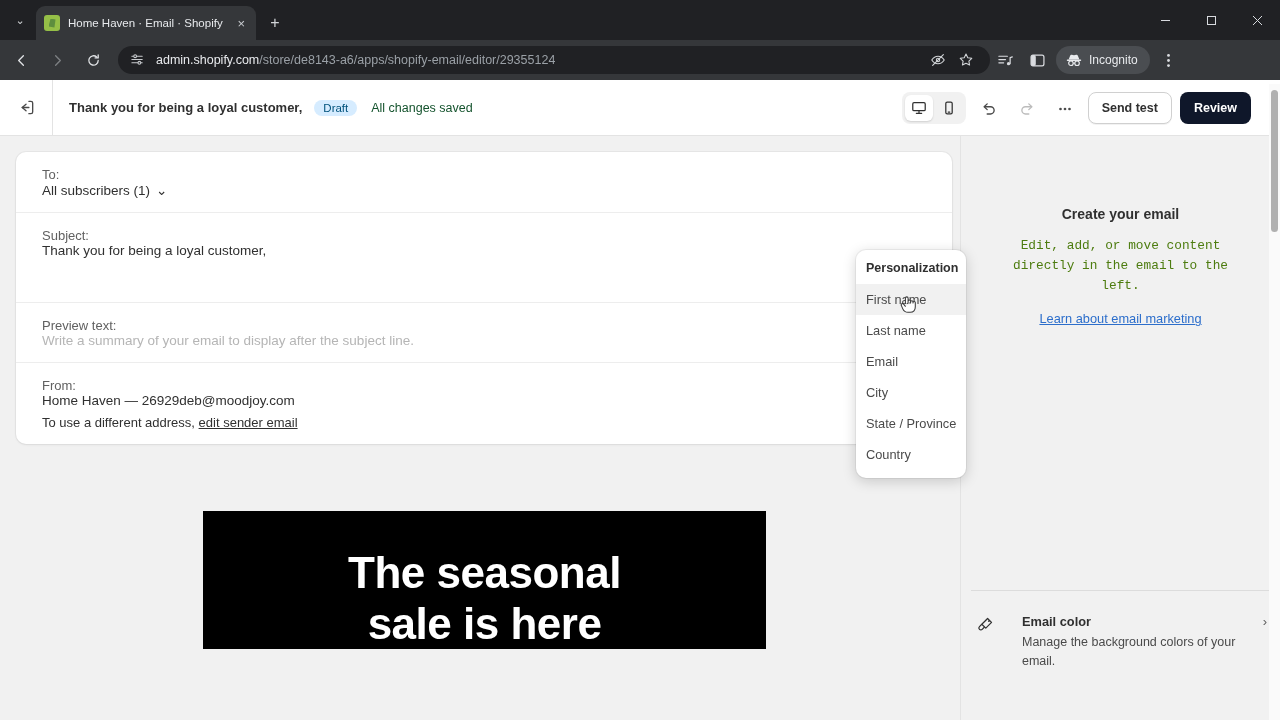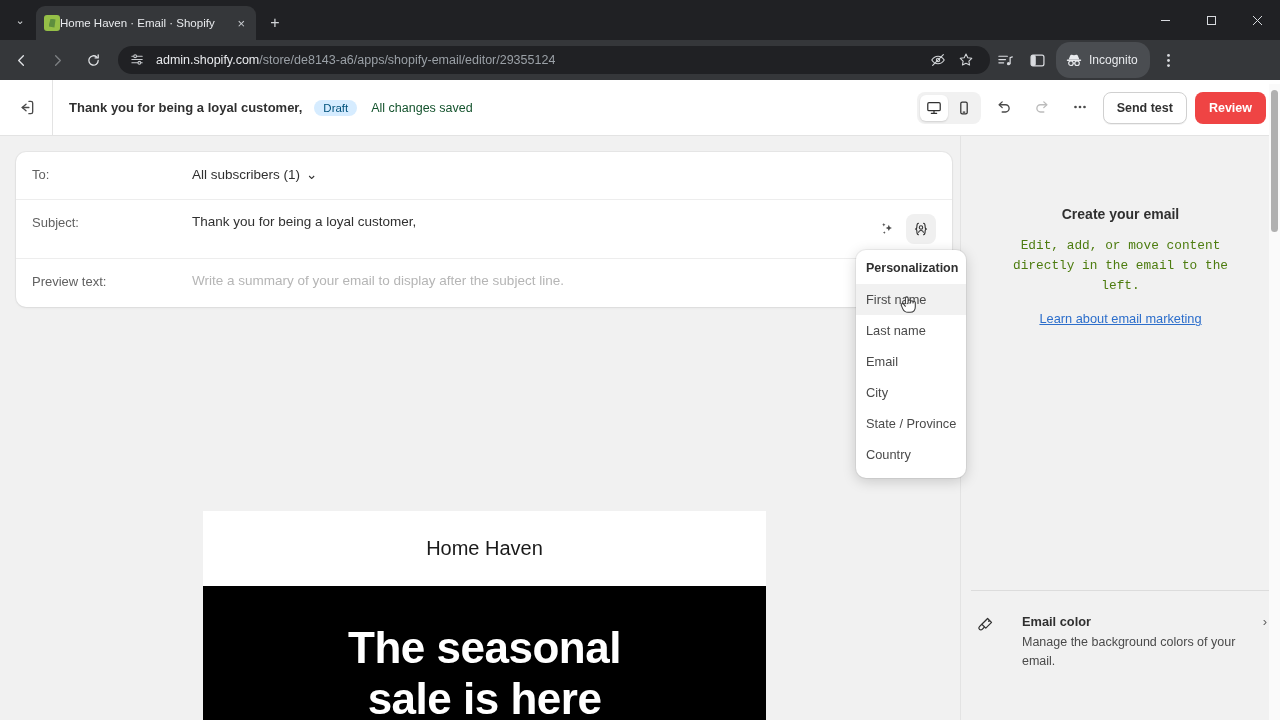--- a/index.html
+++ b/index.html
@@ -17,21 +17,21 @@
     background: #202124;
   }
   .tabstrip-caret {
     position: absolute; left: 6px; top: 6px; width: 28px; height: 28px;
     border-radius: 6px; display: flex; align-items: center; justify-content: center;
     color: #cfd2d4; font-size: 11px;
   }
   .tab {
     position: absolute; left: 36px; top: 6px; width: 220px; height: 34px;
     background: #35373a; border-radius: 9px 9px 0 0;
-    display: flex; align-items: center; padding: 0 8px; 
+    display: flex; align-items: center; padding: 0 8px; gap: 8px;
   }
   .tab-favicon {
     width: 16px; height: 16px; border-radius: 3px;
     background: #95bf47; position: relative; flex: none;
     display: flex; align-items: center; justify-content: center;
   }
   .tab-favicon::after{
     content:""; width:7px; height:9px; background:#5e8e3e;
     clip-path: polygon(30% 0, 100% 12%, 85% 100%, 0 88%);
   }
@@ -67,21 +67,21 @@
   }
   .omni-icon { width: 16px; height: 16px; flex: none; color: #c7cacd; }
   .omni-url { color: #e8eaed; font-size: 12.5px; white-space: nowrap; overflow: hidden; }
   .omni-url .host { color: #e8eaed; }
   .omni-url .path { color: #9aa0a6; }
   .omni-right { display: flex; align-items: center; gap: 4px; margin-left: auto; }
   .omni-act { width: 24px; height: 24px; display:flex; align-items:center; justify-content:center; color:#d2d5d8; }
   .tb-right { display: flex; align-items: center; gap: 2px; padding-right: 4px; }
   .tb-icon { width: 30px; height: 30px; display:flex; align-items:center; justify-content:center; color:#dadce0; }
   .incognito-pill {
-    height: 36px; border-radius: 14px; background: #4a4d51;
+    height: 28px; border-radius: 14px; background: #4a4d51;
     display: flex; align-items: center; gap: 6px; padding: 0 12px 0 9px;
     color: #e8eaed; font-size: 12px; margin: 0 2px;
   }
 
   
   .app-header {
     position: absolute; left: 0; top: 80px; width: 1280px; height: 56px;
     background: #ffffff; border-bottom: 1px solid #e3e3e3;
     display: flex; align-items: center;
   }
@@ -92,61 +92,62 @@
   .header-div { width: 1px; height: 56px; background: #e3e3e3; margin-left: 8px; }
   .doc-title {
     margin-left: 16px; font-size: 13px; font-weight: bold; color: #303030;
     white-space: nowrap;
   }
   .badge-draft {
     margin-left: 12px; background: #d6ecff; color: #00527c;
     font-size: 11.5px; border-radius: 8px; padding: 2px 9px; font-weight: 500;
   }
   .saved-text { margin-left: 14px; font-size: 12.5px; color: #14532d; white-space: nowrap; }
-  .header-right { margin-left: auto; display: flex; align-items: flex-start; gap: 8px; padding-right: 14px; }
+  .header-right { margin-left: auto; display: flex; align-items: flex-end; gap: 8px; padding-right: 29px; }
   .seg { display: flex; background: #f1f1f1; border-radius: 8px; padding: 3px; gap: 2px; }
   .seg-btn {
     width: 28px; height: 26px; border-radius: 6px;
     display: flex; align-items: center; justify-content: center; color: #303030;
   }
   .seg-btn.active { background: #ffffff; box-shadow: 0 1px 2px rgba(0,0,0,.14); }
   .hicon {
     width: 30px; height: 30px; border-radius: 8px;
     display: flex; align-items: center; justify-content: center; color: #4a4a4a;
   }
   .hicon.dim { color: #bcbcbc; }
   .btn-white {
     height: 32px; border: 1px solid #d0d0d0; border-radius: 8px; background: #fff;
     color: #303030; font-size: 12.5px; font-weight: bold; padding: 0 13px;
     display: flex; align-items: center; box-shadow: 0 1px 0 rgba(0,0,0,.05);
   }
   .btn-dark {
-    height: 32px; border-radius: 8px; background: #ef4444;
+    height: 32px; border-radius: 8px; background: #0f172a;
     color: #ffffff; font-size: 12.5px; font-weight: bold; padding: 0 14px;
     display: flex; align-items: center;
   }
 
   
   .main {
     position: absolute; left: 0; top: 136px; width: 1280px; height: 584px;
     background: #f1f1f1;
   }
   .canvas {
     position: absolute; left: 0; top: 0; width: 960px; height: 584px;
     overflow: hidden;
   }
   .settings-card {
     position: absolute; left: 16px; top: 16px; width: 936px;
     background: #ffffff; border-radius: 10px;
     box-shadow: 0 0 0 1px rgba(0,0,0,.04), 0 1px 3px rgba(0,0,0,.06);
   }
   .field-row {
     display: flex; align-items: flex-start;
-    padding: 14px 16px; border-bottom: 1px solid #ededed;
+    padding: 14px 26px; border-bottom: 1px solid #ededed;
     min-height: 48px;
+    flex-direction: column;
   }
   .field-row:last-child { border-bottom: none; }
   .field-label {
     width: 160px; flex: none; font-size: 13px; color: #616161; padding-top: 1px;
   }
   .field-value { font-size: 13.5px; color: #303030; display:flex; align-items:center; gap:6px; }
   .field-value.placeholder { color: #b5b5b5; }
   .field-body { flex: 1; }
   .sub-line { font-size: 13px; color: #303030; margin-top: 7px; }
   .sub-line a { color: #303030; text-decoration: underline; }
@@ -440,25 +441,33 @@
           </div>
         </div>
 
         <div class="field-row">
           <div class="field-label">Preview text:</div>
           <div class="field-body">
             <div class="field-value placeholder">Write a summary of your email to display after the subject line.</div>
           </div>
         </div>
 
+        <div class="field-row">
+          <div class="field-label">From:</div>
+          <div class="field-body">
+            <div class="field-value">Home Haven — 26929deb@moodjoy.com</div>
+            <div class="sub-line">
+              <span>To use a different address, </span><a href="#">edit sender email</a>
+            </div>
+          </div>
+        </div>
 
       </div>
 
       <div class="email-preview">
-        <div class="ep-brand">Home Haven</div>
         <div class="ep-hero">
           <div class="ep-h1">
             <div>The seasonal</div>
             <div>sale is here</div>
           </div>
 
         </div>
       </div>
 
     </div>

